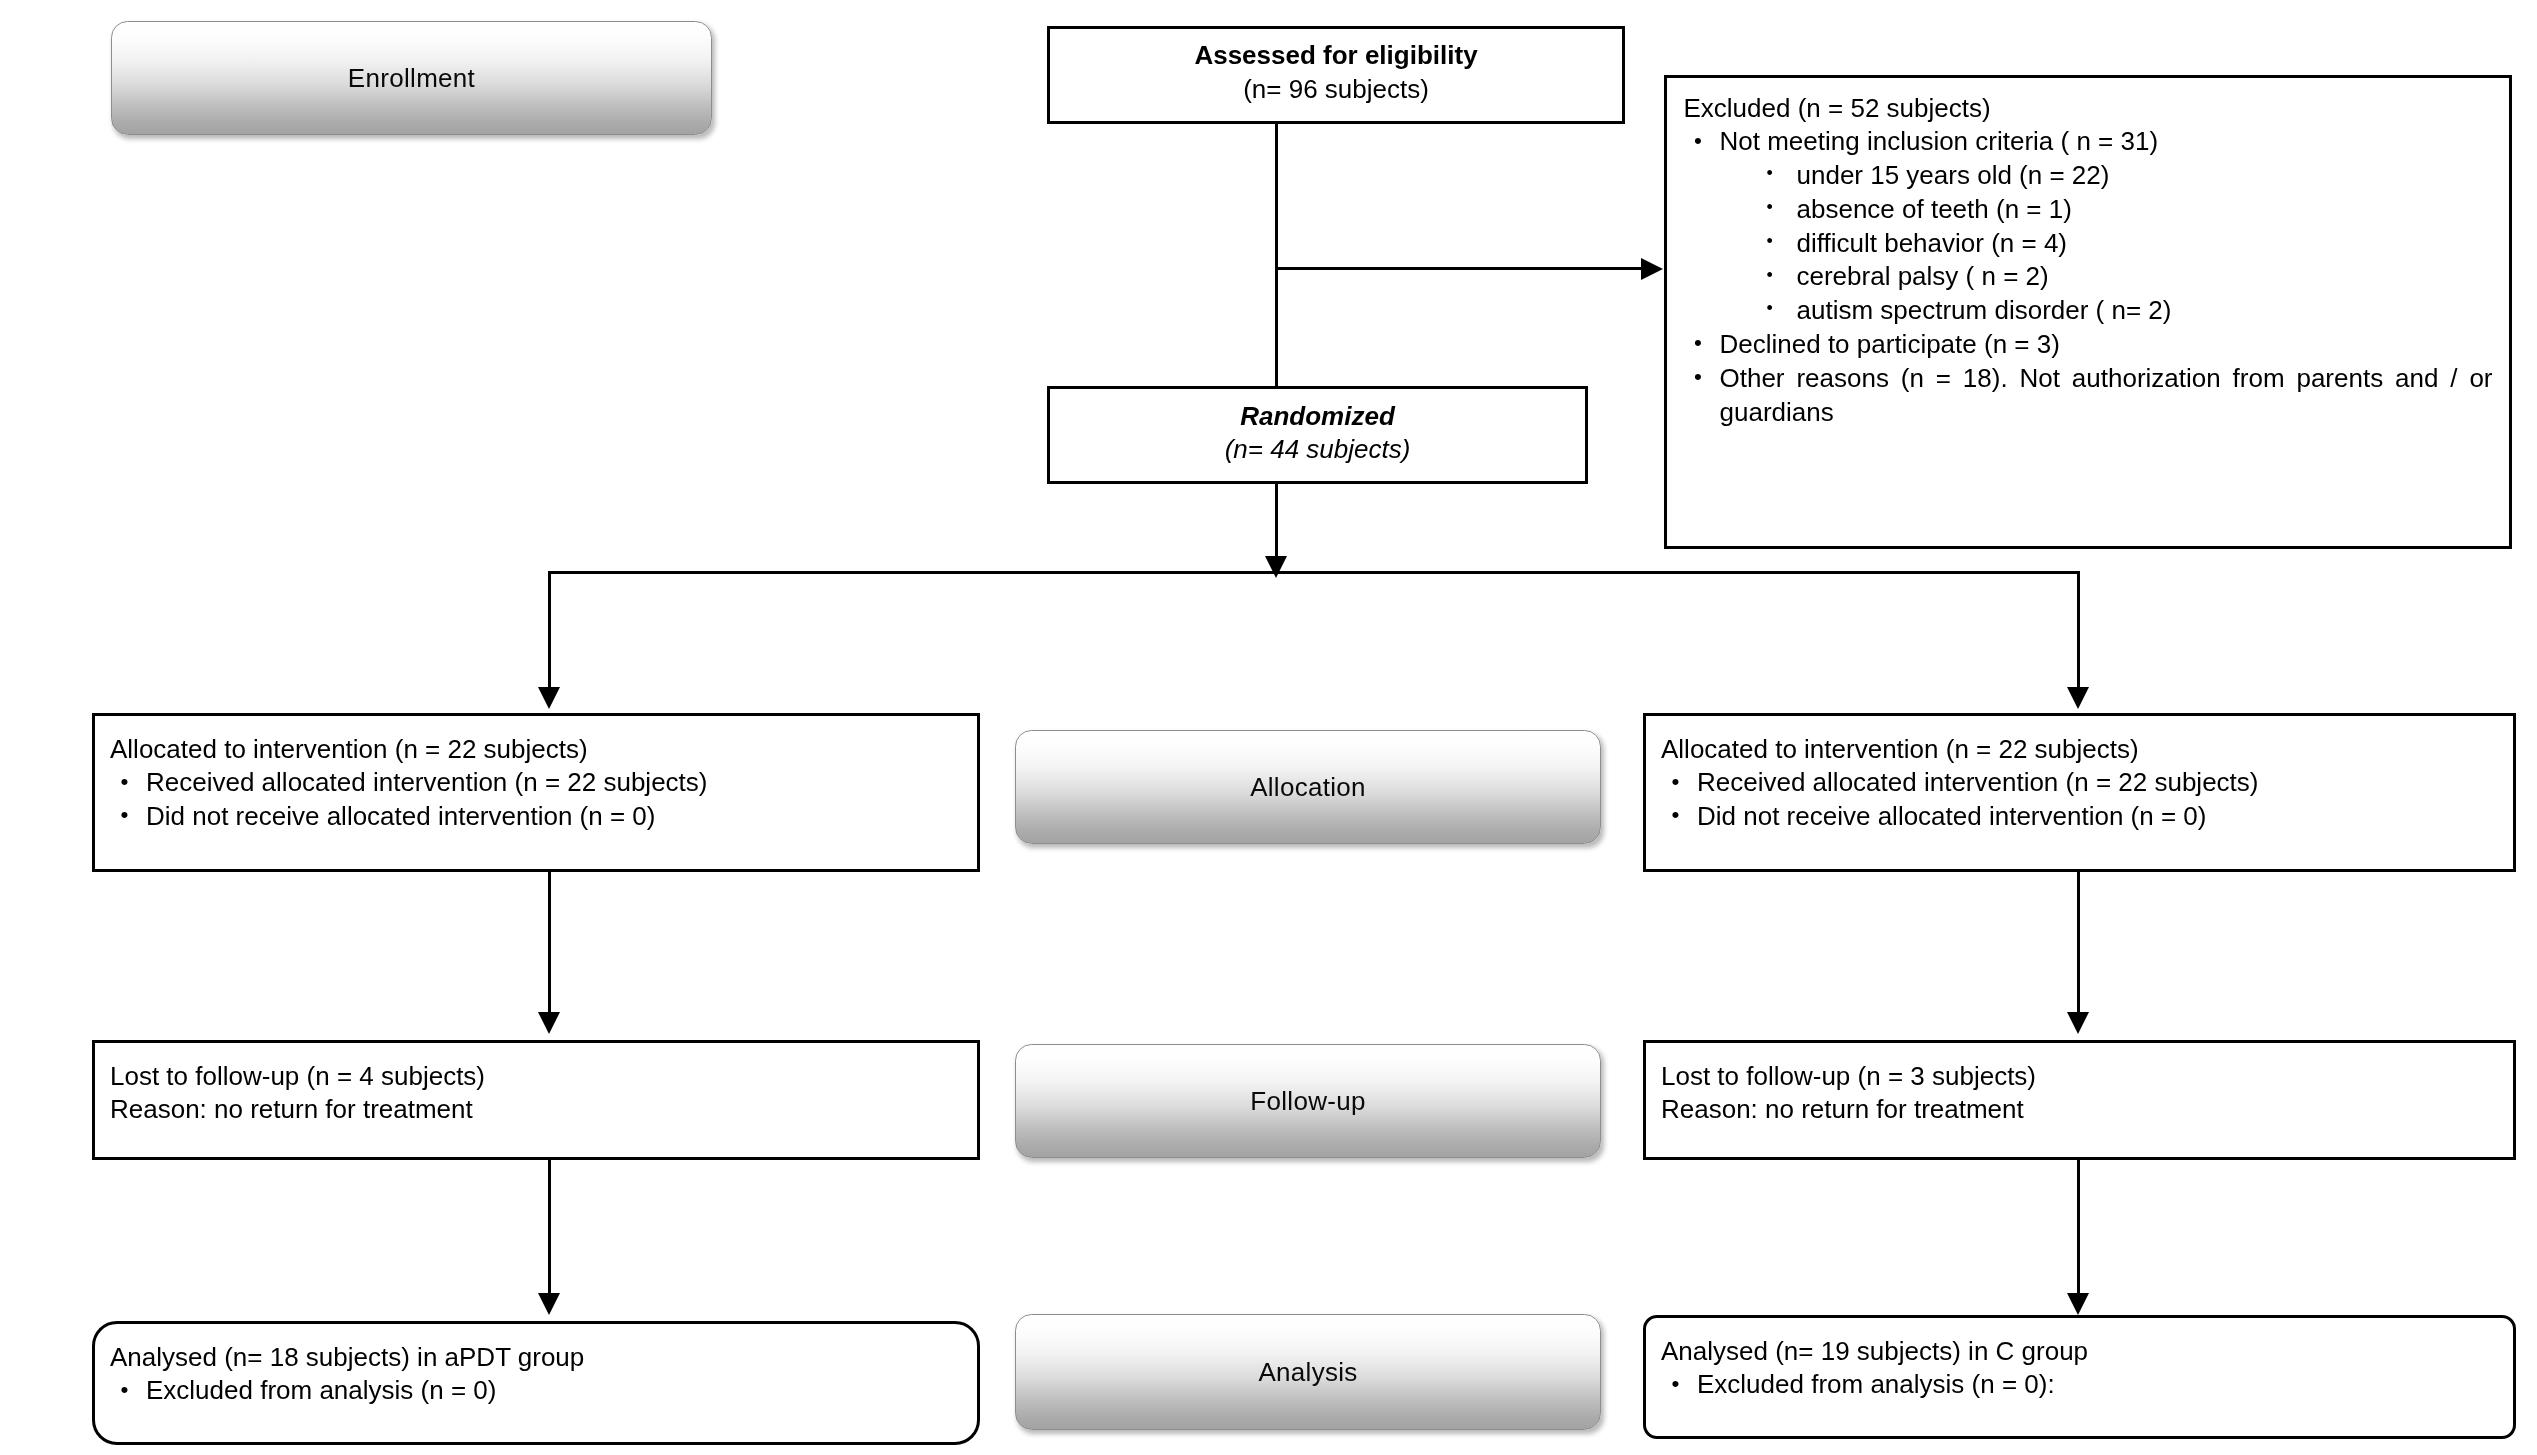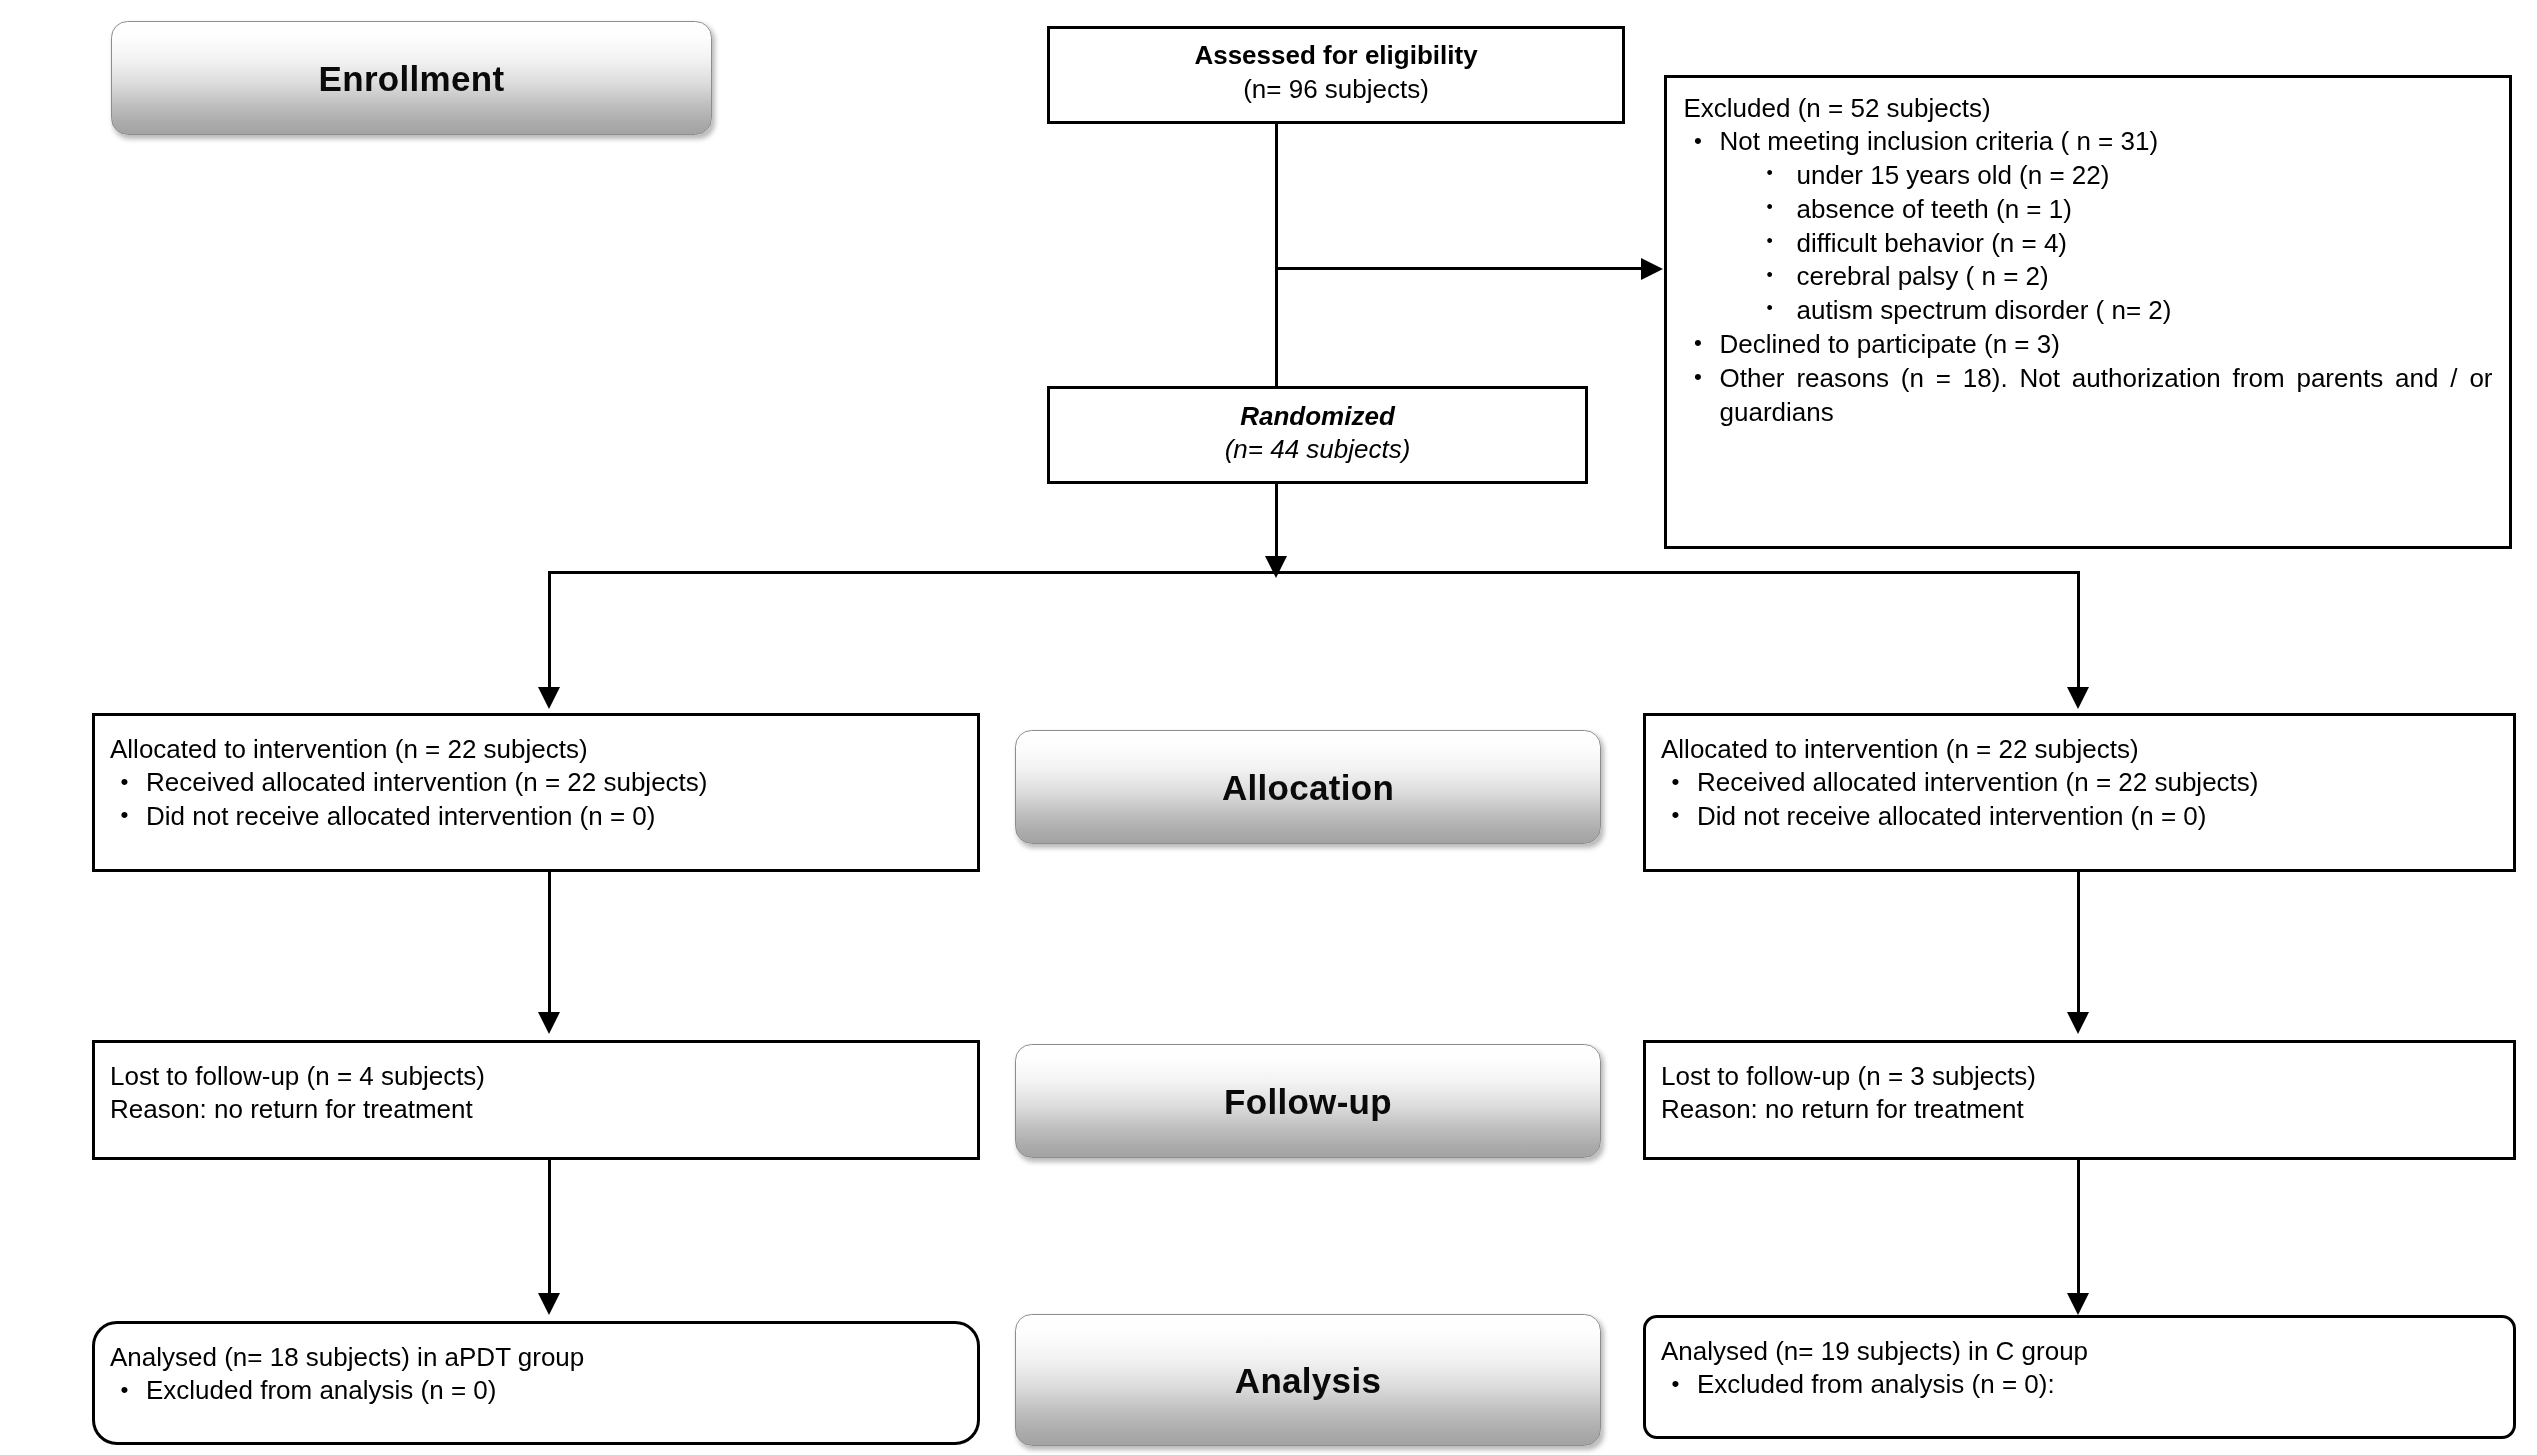--- a/index.html
+++ b/index.html
@@ -36,22 +36,22 @@
         #dcdcdc 55%,
         #bfbfbf 74%,
         #ababab 90%,
         #a3a3a3 100%);
     box-shadow: 2.3px 3.8px 5.3px rgba(0,0,0,0.28);
     display: flex;
     align-items: center;
     justify-content: center;
   }
   .stage-pill .stage-label {
-    font-size: 35px;
-    font-weight: bold;
+    font-size: 26px;
+    font-weight: normal;
     letter-spacing: 0.3px;
     color: #0a0a0a;
     text-align: center;
     line-height: 1;
   }
 
   
   .flow-box {
     position: absolute;
     box-sizing: border-box;
@@ -138,21 +138,21 @@
   </div>
 
   <div class="stage-pill" style="left:1015px; top:730px; width:586px; height:114px;">
     <span class="stage-label">Allocation</span>
   </div>
 
   <div class="stage-pill" style="left:1015px; top:1044px; width:586px; height:114px;">
     <span class="stage-label">Follow-up</span>
   </div>
 
-  <div class="stage-pill" style="left:1015px; top:1314px; width:586px; height:132px;">
+  <div class="stage-pill" style="left:1015px; top:1314px; width:586px; height:116px;">
     <span class="stage-label">Analysis</span>
   </div>
 
   <div class="flow-box centered" style="left:1047px; top:25.5px; width:578px; height:98px; padding-top:10.5px;">
     <div class="line bold">Assessed for eligibility</div>
     <div class="line">(n= 96 subjects)</div>
   </div>
 
   <div class="flow-box" style="left:1664px; top:75px; width:848px; height:474px; padding:13.5px 16.5px;">
     <div class="line">Excluded  (n = 52 subjects)</div>

